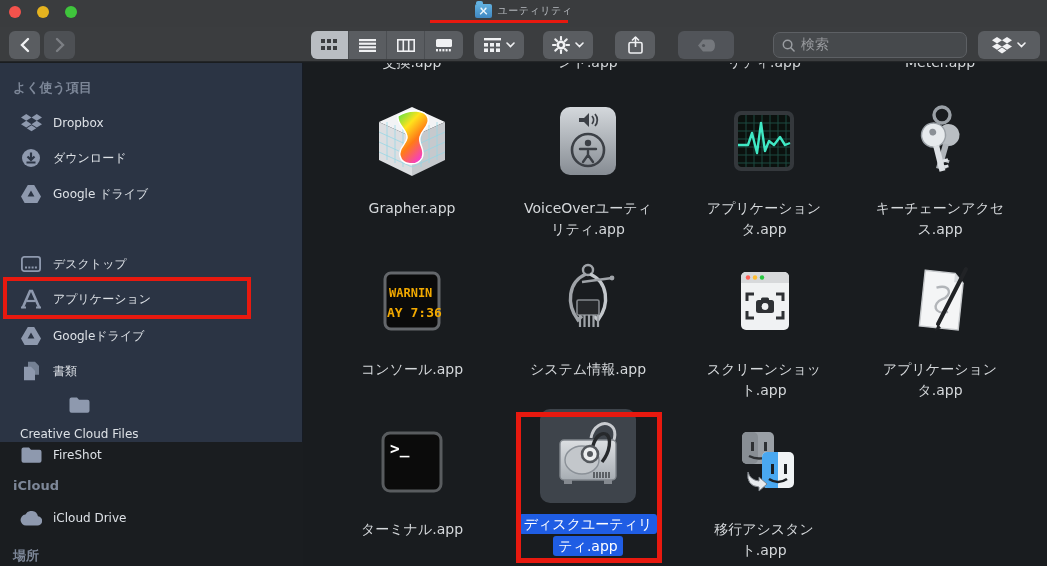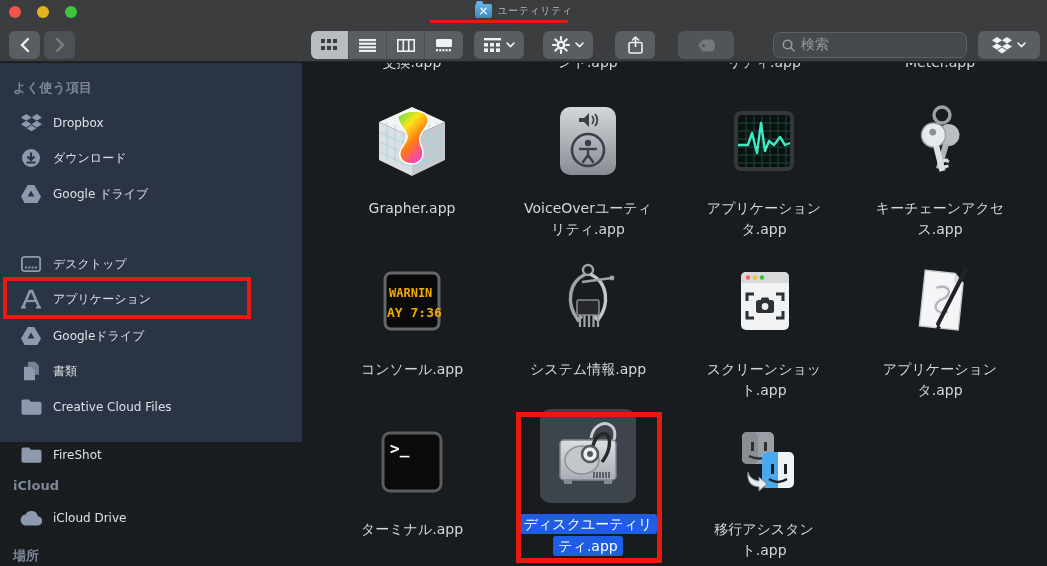--- a/index.html
+++ b/index.html
@@ -282,21 +282,21 @@
     <div class="srow" style="top:295px;">
       <span class="sico">
           <svg width="19" height="20" viewBox="0 0 19 20">
             <path d="M6,0.8 h7 l4,4 v9 h-11 Z" fill="#8e99ae" opacity="0.75"></path>
             <path d="M2,5.8 h7 l4,4 v9.4 h-11 Z" fill="#8e99ae"></path>
           </svg>
         </span>
       <span class="lbl">書類</span>
     </div>
 
-    <div class="srow" style="top:331px;">
+    <div class="srow" style="top:331px;flex-direction:column;">
       <span class="sico">
           <svg width="21" height="16" viewBox="0 0 21 16">
             <path d="M0.5,2.5 a2,2 0 0 1 2,-2 h5.5 l2,2.2 h8.5 a2,2 0 0 1 2,2 v9 a2,2 0 0 1 -2,2 h-16 a2,2 0 0 1 -2,-2 Z" fill="#8e99ae"></path>
           </svg>
         </span>
       <span class="lbl">Creative Cloud Files</span>
     </div>
 
     <div class="srow" style="top:379px;">
       <span class="sico">

